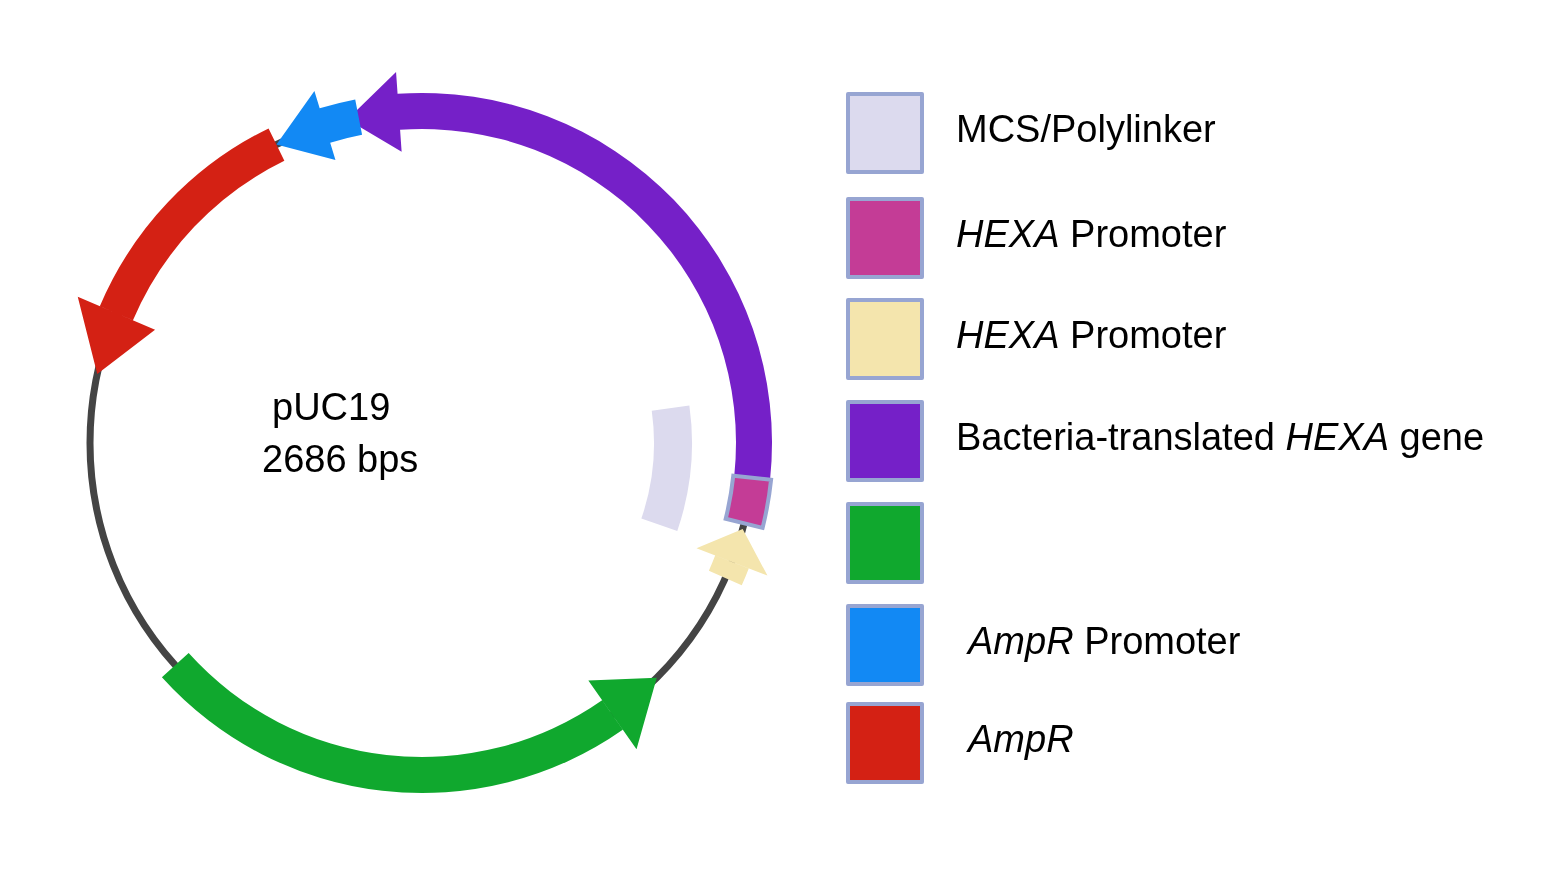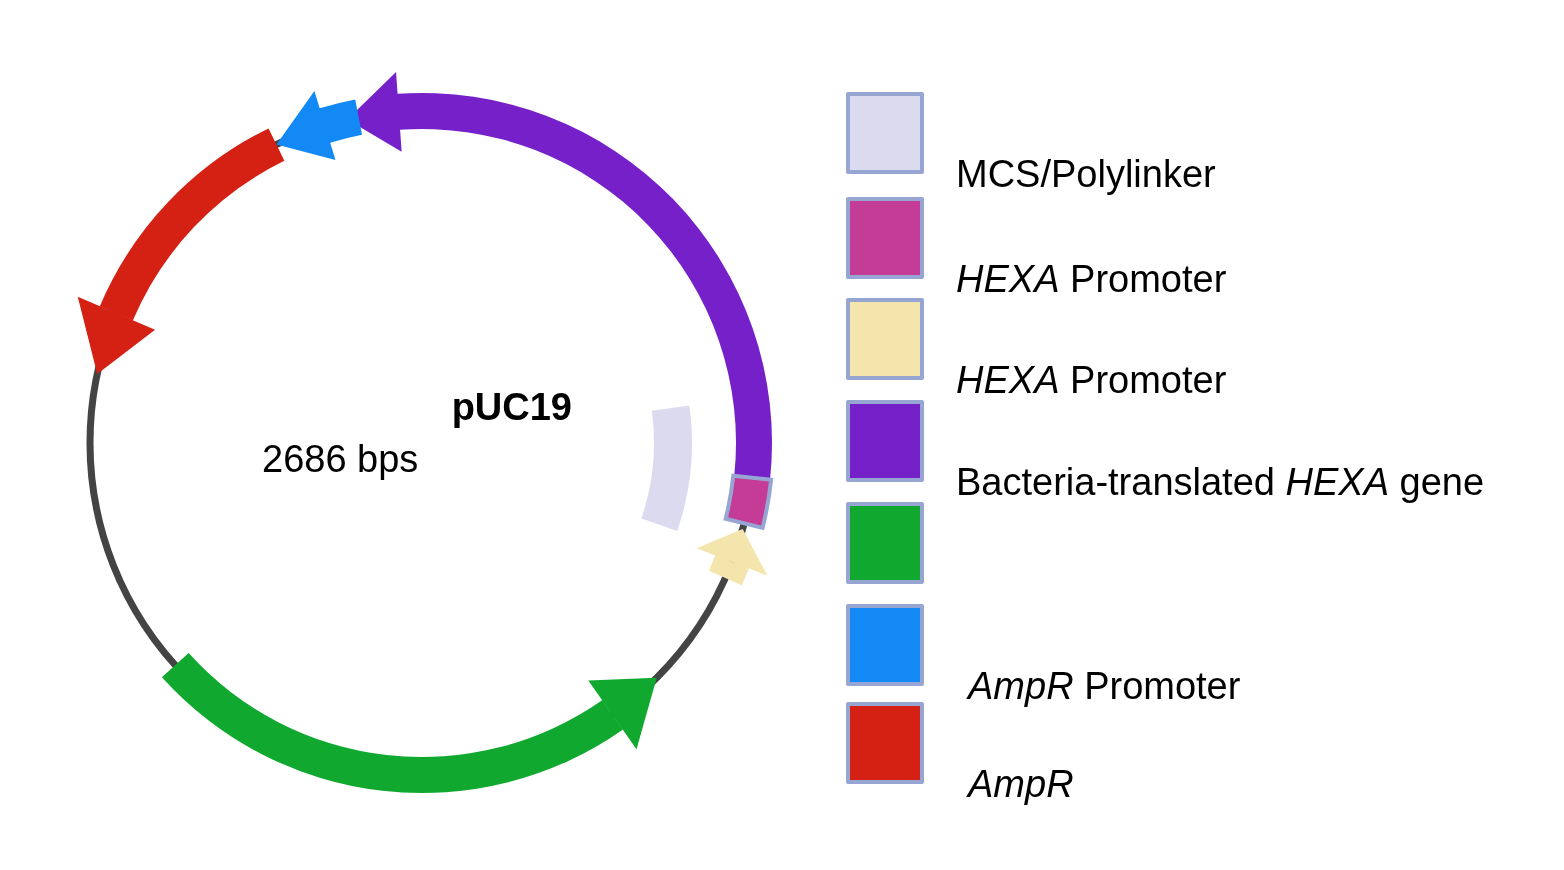--- a/index.html
+++ b/index.html
@@ -1,23 +1,23 @@
 <!DOCTYPE html>
 <html><head>
 <meta charset="utf-8">
 <style>
   html,body{margin:0;padding:0;background:#ffffff;}
   body{width:1564px;height:870px;position:relative;overflow:hidden;font-family:"Liberation Sans","DejaVu Sans",sans-serif;}
   #map{position:absolute;left:0;top:0;}
-  .center-title{position:absolute;left:272px;top:386px;width:300px;text-align:right;font-weight:bold;font-size:38px;color:#000;}
+  .center-title{position:absolute;left:272px;top:386px;width:300px;text-align:left;font-weight:normal;font-size:38px;color:#000;}
   .center-sub{position:absolute;left:262px;top:438px;width:320px;font-size:38px;color:#000;}
   .legend{position:absolute;left:846px;top:92px;}
   .legend-item{position:absolute;left:0;height:80px;width:700px;}
   .swatch{position:absolute;left:0;top:0;width:70px;height:74px;border:4px solid #97a5d2;border-radius:2px;}
-  .legend-label{position:absolute;left:110px;top:16px;font-size:38px;color:#000;white-space:nowrap;margin-top:45px;}
+  .legend-label{position:absolute;left:110px;top:16px;font-size:38px;color:#000;white-space:nowrap;}
   .legend-label i{}
 </style>
 </head>
 <body>
 
 <svg id="map" width="1564" height="870">
   <circle id="backbone" cx="422" cy="443" r="332" fill="none" stroke="#444444" stroke-width="7"></circle>
   <g id="features">
       <path d="M689.372378560224,405.4232627407823 A270,270 0 0 1 677.2900154118156,530.9034017034323 L641.3603095390415,518.5318118340604 A232,232 0 0 0 651.7421919480444,410.7118405772648 Z" fill="#dcdaee"></path>
       <path d="M397.58523418955616,93.85258240906154 A350,350 0 0 1 770.0826633788956,479.5849621436787 L734.2798751456378,475.8219374660432 A314,314 0 0 0 400.09646724434464,129.7648882184152 Z M401.6311096667154,151.71129732413135 L396.0505917671854,71.90617330334538 L347.3162499578369,119.50913849130188 Z" fill="#7520c8"></path>

